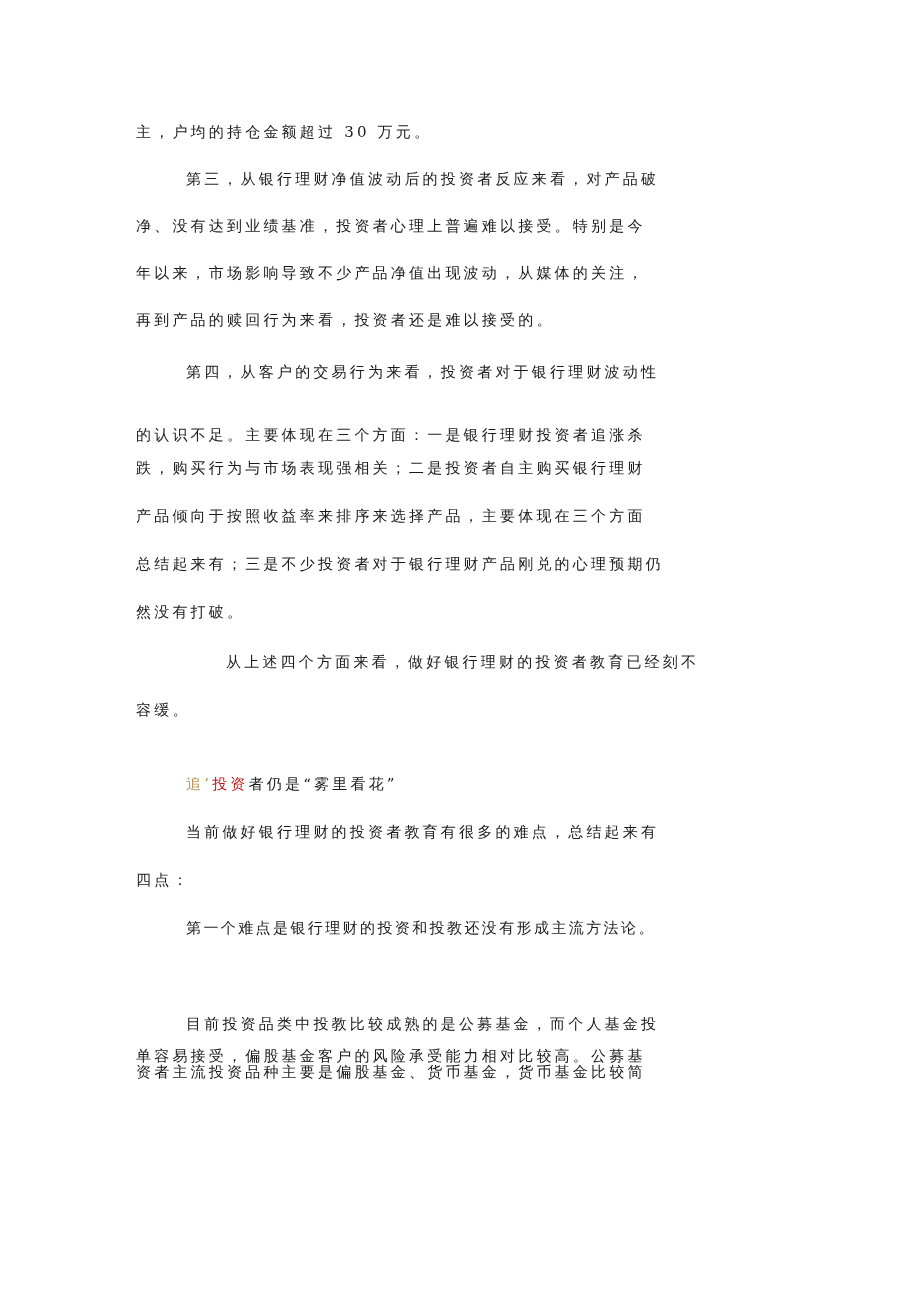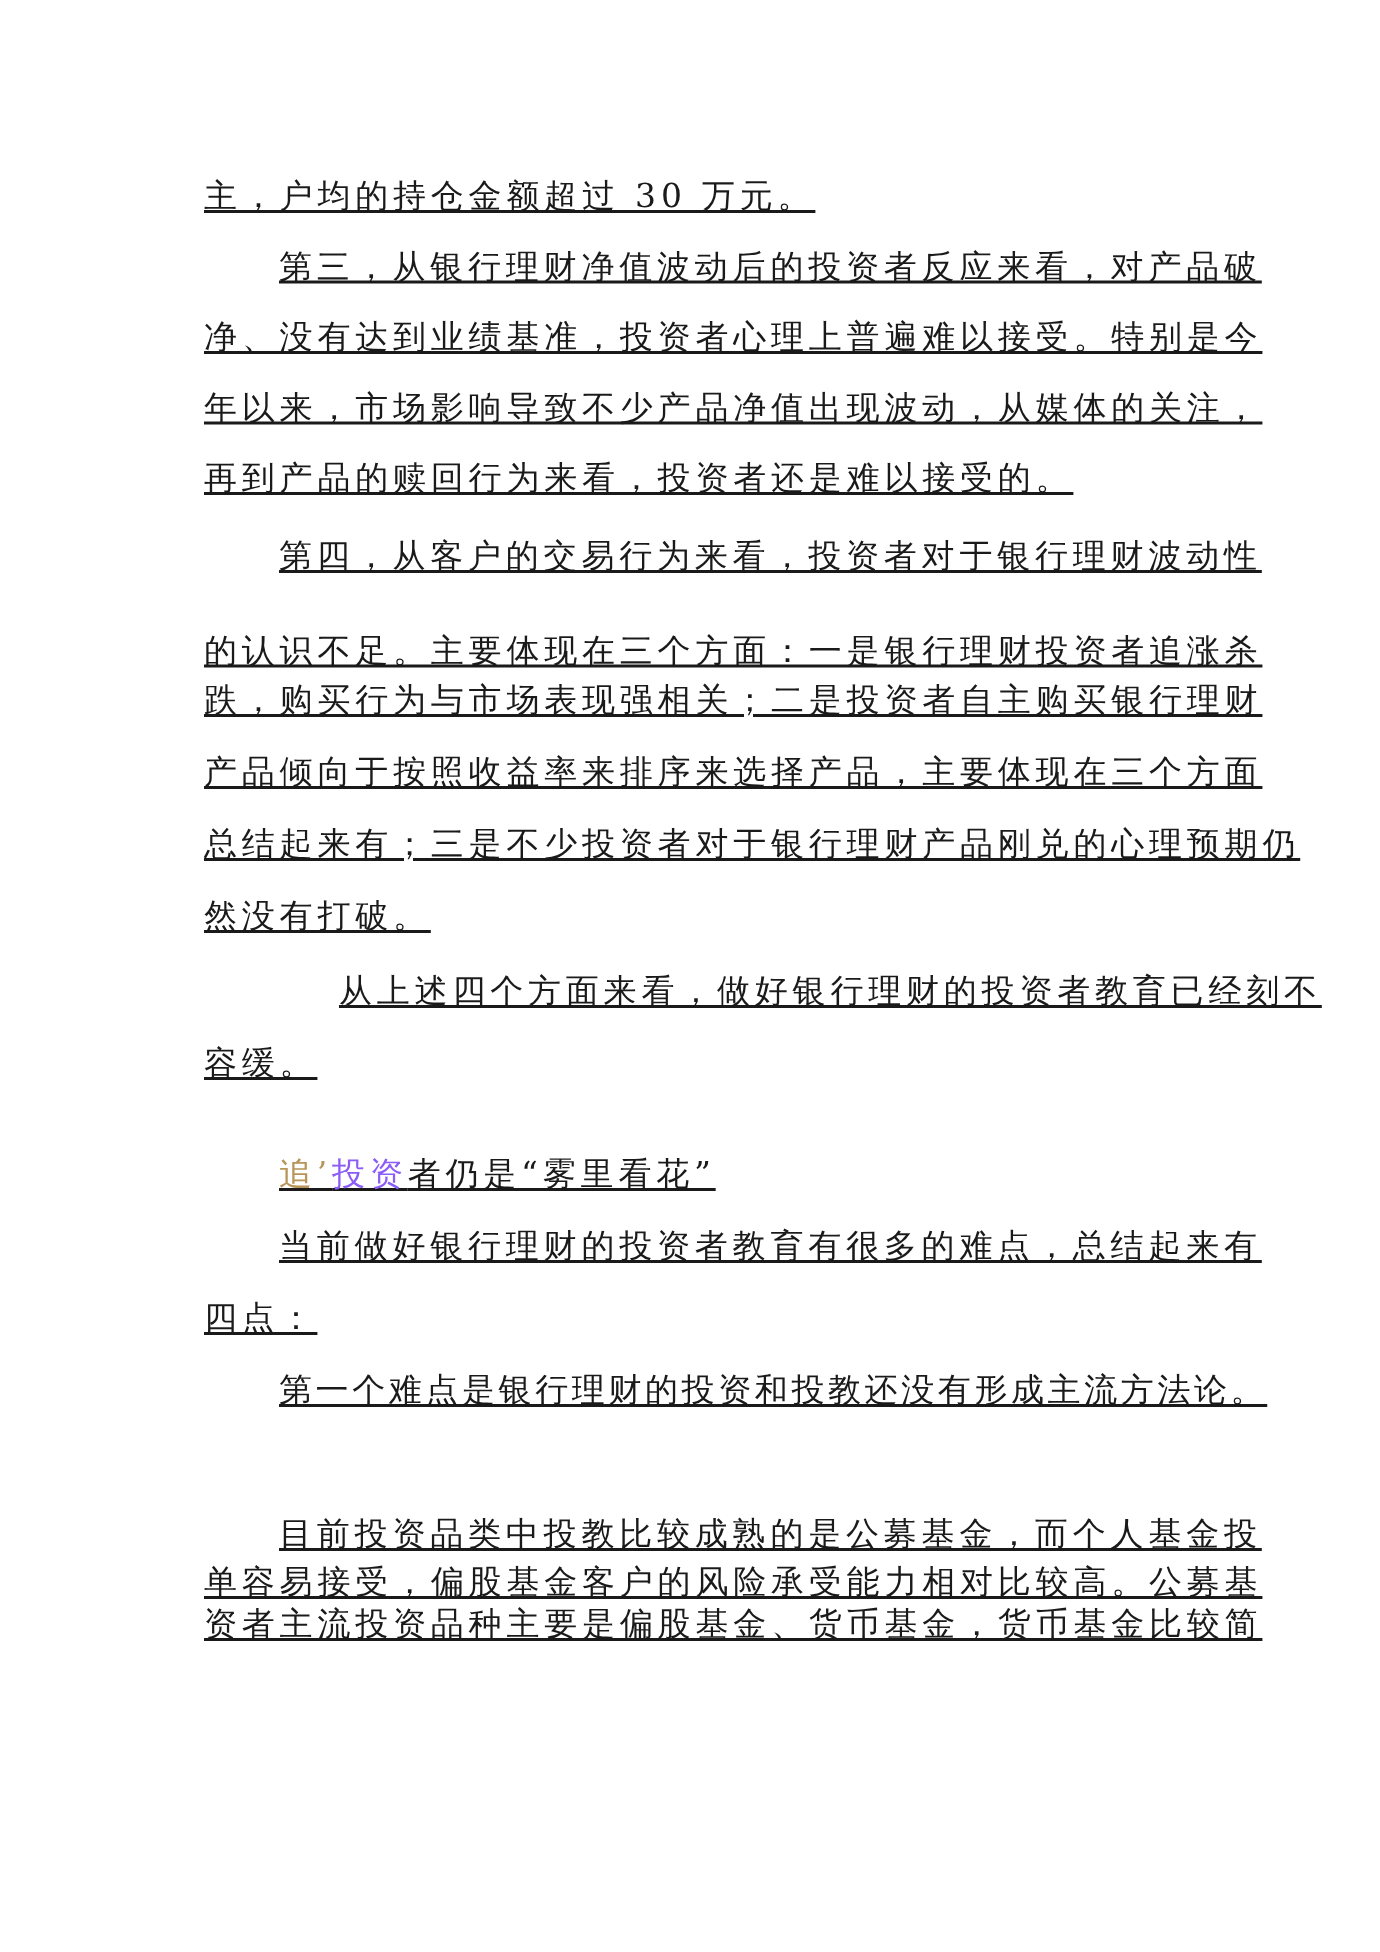--- a/index.html
+++ b/index.html
@@ -17,33 +17,32 @@
     }
     .page {
       position: absolute;
       left: 136px;
       top: 0;
       width: 652px;
     }
     .line {
       position: absolute;
       left: 0;
-      font-size: 22px;
+      font-size: 15px;
       line-height: 28px;
       white-space: nowrap;
       letter-spacing: 3.2px;
-      text-decoration: underline;
     }
     .indent { left: 50px; text-align: right; }
     .tight { letter-spacing: 2.4px; }
     .heading-accent {
       color: #b8955a;
     }
     .heading-accent-2 {
-      color: #8b5cf6;
+      color: #b91c1c;
     }
   </style>
 </head>
 <body>
 
 <div class="page">
 
   <div>
     <div class="line" style="top:118px;">主，户均的持仓金额超过 30 万元。</div>
   </div>
@@ -77,17 +76,17 @@
     <div class="line indent" style="top:818px;">当前做好银行理财的投资者教育有很多的难点，总结起来有</div>
     <div class="line" style="top:866px;">四点：</div>
   </div>
 
   <div>
     <div class="line indent tight" style="top:914px;">第一个难点是银行理财的投资和投教还没有形成主流方法论。</div>
   </div>
 
   <div>
     <div class="line indent" style="top:1010px;">目前投资品类中投教比较成熟的是公募基金，而个人基金投</div>
-    <div class="line" style="top:1058px;margin-top:12px;">资者主流投资品种主要是偏股基金、货币基金，货币基金比较简</div>
+    <div class="line" style="top:1058px;">资者主流投资品种主要是偏股基金、货币基金，货币基金比较简</div>
     <div class="line" style="top:1042px;">单容易接受，偏股基金客户的风险承受能力相对比较高。公募基</div>
   </div>
 
 </div>
 
 </body></html>

